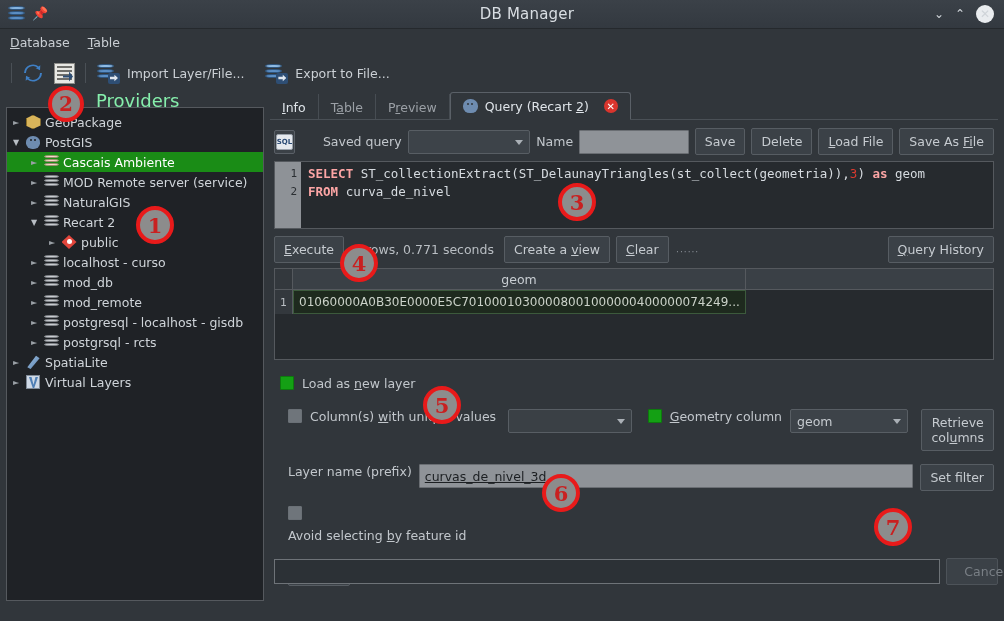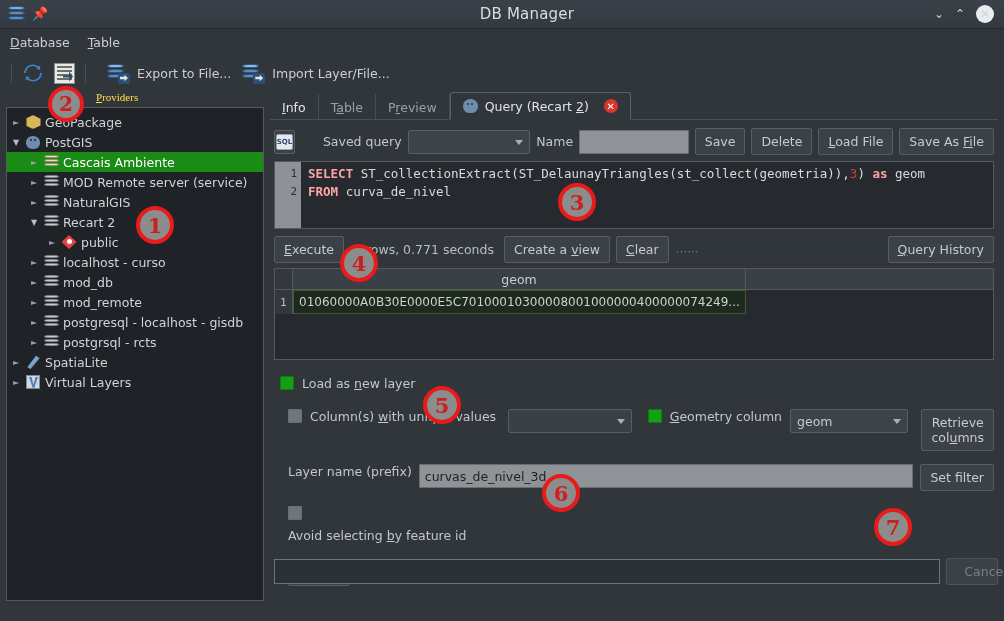--- a/index.html
+++ b/index.html
@@ -269,41 +269,41 @@
         <svg width="22" height="22" viewBox="0 0 22 22">
           <path d="M4 11a7 7 0 0 1 11.5-5.3l-2 .2 4.5 2.4.3-5-1.6 1.3A9 9 0 0 0 2 11z" fill="#3f7fc4"></path>
           <path d="M18 11a7 7 0 0 1-11.5 5.3l2-.2-4.5-2.4-.3 5 1.6-1.3A9 9 0 0 0 20 11z" fill="#3f7fc4"></path>
         </svg>
       </span>
     </div>
     <div class="tbtn">
       <span class="sqlwin-icon"></span>
     </div>
     <div class="tsep"></div>
+    <div class="tbtn">
+      <span class="dbarrow-icon">
+          <i></i>
+          <i></i>
+          <i></i>
+          <b></b>
+        </span>
+      <span>Import Layer/File...</span>
+    </div>
     <div class="tbtn" style="margin-left:10px;">
       <span class="dbarrow-icon">
           <i></i>
           <i></i>
           <i></i>
           <b></b>
         </span>
       <span>Export to File...</span>
     </div>
-    <div class="tbtn">
-      <span class="dbarrow-icon">
-          <i></i>
-          <i></i>
-          <i></i>
-          <b></b>
-        </span>
-      <span>Import Layer/File...</span>
-    </div>
   </div>
   <div style="position:absolute;left:96px;top:90px;">
-    <span style="color:#fde047;font-size:11px;font-family:Liberation Serif, serif;"><u>P</u><span>roviders</span></span>
+    <span style="color:#86efac;font-size:18px;"><u>P</u><span>roviders</span></span>
   </div>
 
   <div class="treepanel">
     <div class="tree" id="tree">
         <div class="trow" style="padding-left: 2px;">
           <span class="arrow">►</span>
           <span class="ticon">
             <span class="ico-gpkg"></span>
           </span>
           <span class="tlabel">GeoPackage</span>
@@ -543,21 +543,21 @@
             <span class="caret"></span>
           </div>
           <div class="btn smallbtn2" style="margin-left:5px;">
             <span>Retrieve</span>
             <span>col<u>u</u>mns</span>
           </div>
         </div>
 
         <div class="optrow" style="padding-left:14px;gap:7px;padding-top:7px;">
           <span class="lbl">Layer name (prefix)</span>
-          <div class="txtinput" style="flex:1;">
+          <div class="txtinput" style="flex:1;text-decoration:underline;">
             <span>curvas_de_nivel_3d</span>
           </div>
           <div class="btn">
               <span>Set filter</span>
             </div>
         </div>
 
         <div class="optrow" style="padding-left:14px;gap:8px;padding-top:9px;flex-direction:column;">
           <span class="chk"></span>
           <span class="lbl">Avoid selecting <u>b</u>y feature id</span>

